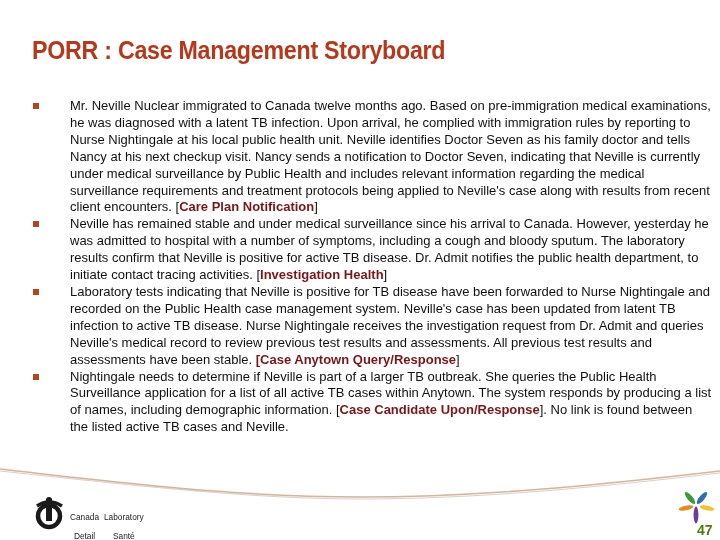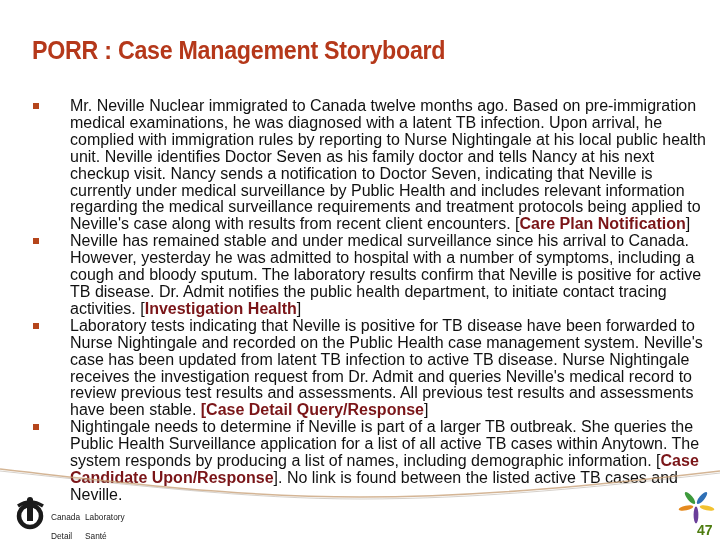--- a/index.html
+++ b/index.html
@@ -14,29 +14,29 @@
       font-weight:bold; font-size:25px; color:#B5381A;
       letter-spacing:-0.3px;
       transform:scaleX(0.93); transform-origin:left top;
       white-space:nowrap;
     }
     .content {
       position:absolute; left:32px; top:98px; width:680px;
     }
     .bullet-item {
       position:relative; padding-left:38px;
-      font-size:16px; line-height:16.9px; color:#111111;
+      font-size:13px; line-height:16.9px; color:#111111;
     }
     .bullet-item .sq {
       position:absolute; left:1px; top:5px;
       width:6px; height:6px; background:#B5451B;
     }
     .kw { color:#7A1518; font-weight:bold; }
     .swoosh { position:absolute; left:0; top:455px; width:720px; height:50px; }
-    .logo-left { position:absolute; left:14px; top:496px; width:110px; height:40px; }
+    .logo-left { position:absolute; left:33px; top:496px; width:110px; height:40px;text-align:center; }
     .logo-text {
       position:absolute; font-size:8.3px; line-height:9.2px; color:#222;
       font-family:"Liberation Sans", sans-serif; white-space:pre-line;
     }
     .star { position:absolute; left:675px; top:489px; width:44px; height:36px; }
     .page-num {
       position:absolute; left:697px; top:522px;
       font-weight:bold; font-size:14px; color:#4d7c0f;
     }
   </style>
@@ -52,21 +52,21 @@
     <span>[</span><span class="kw">Care Plan Notification</span><span>]</span>
   </div>
   <div class="bullet-item">
     <span class="sq"></span>
     <span>Neville has remained stable and under medical surveillance since his arrival to Canada. However, yesterday he was admitted to hospital with a number of symptoms, including a cough and bloody sputum.  The laboratory results confirm that Neville is positive for active TB disease.  Dr. Admit notifies the public health department, to initiate contact tracing activities.</span>
     <span>[</span><span class="kw">Investigation Health</span><span>]</span>
   </div>
   <div class="bullet-item">
     <span class="sq"></span>
     <span>Laboratory tests indicating that Neville is positive for TB disease have been forwarded to Nurse Nightingale and recorded on the Public Health case management system. Neville's case has been updated from latent TB infection to active TB disease.  Nurse Nightingale receives the investigation request from Dr. Admit and queries Neville's medical record to review previous test results and assessments.  All previous test results and assessments have been stable.</span>
-    <span></span><span class="kw">[Case Detail Query/Response</span><span>]</span>
+    <span></span><span class="kw">[Case Anytown Query/Response</span><span>]</span>
   </div>
   <div class="bullet-item">
     <span class="sq"></span>
     <span>Nightingale needs to determine if Neville is part of a larger TB outbreak. She queries the Public Health Surveillance application for a list of all active TB cases within Anytown.  The system responds by producing a list of names, including demographic information.</span>
     <span>[</span><span class="kw">Case Candidate Upon/Response</span><span>]. No link is found between the listed active TB cases and Neville.</span>
   </div>
 </div>
 
 <svg class="swoosh" viewBox="0 0 720 50">
   <path d="M0,14 C120,28 240,42 360,42 C480,42 600,30 720,16" fill="none" stroke="#C9A27A" stroke-width="1.6" opacity="0.8"></path>

